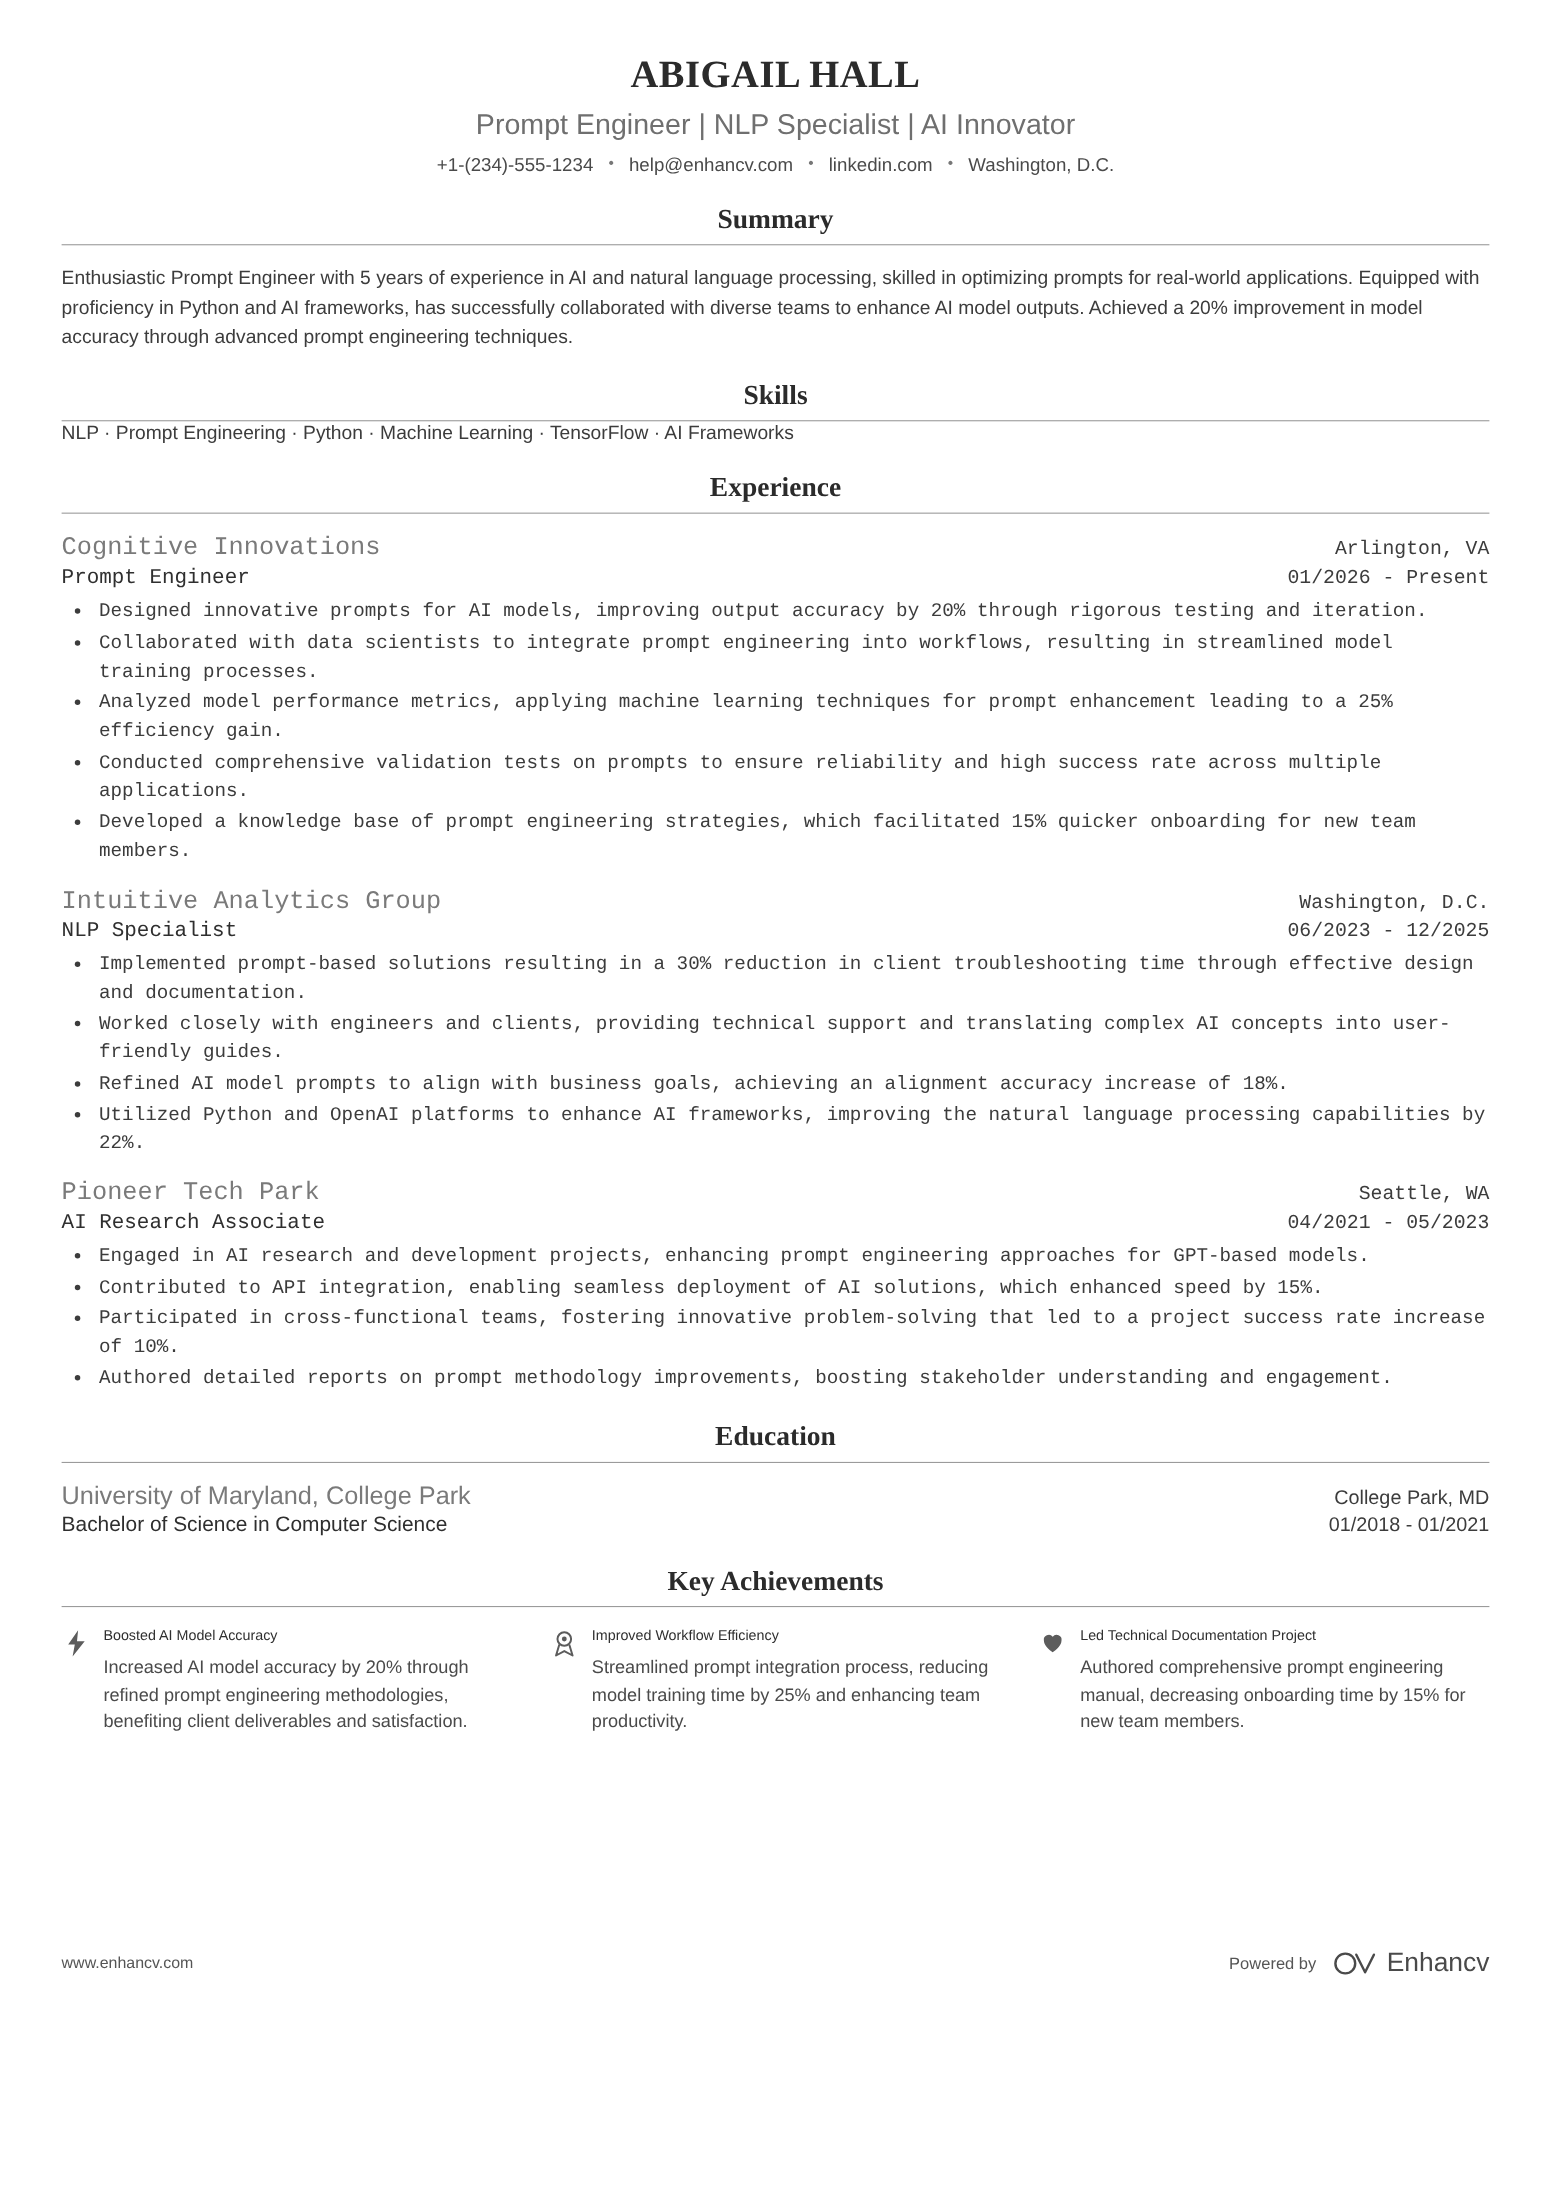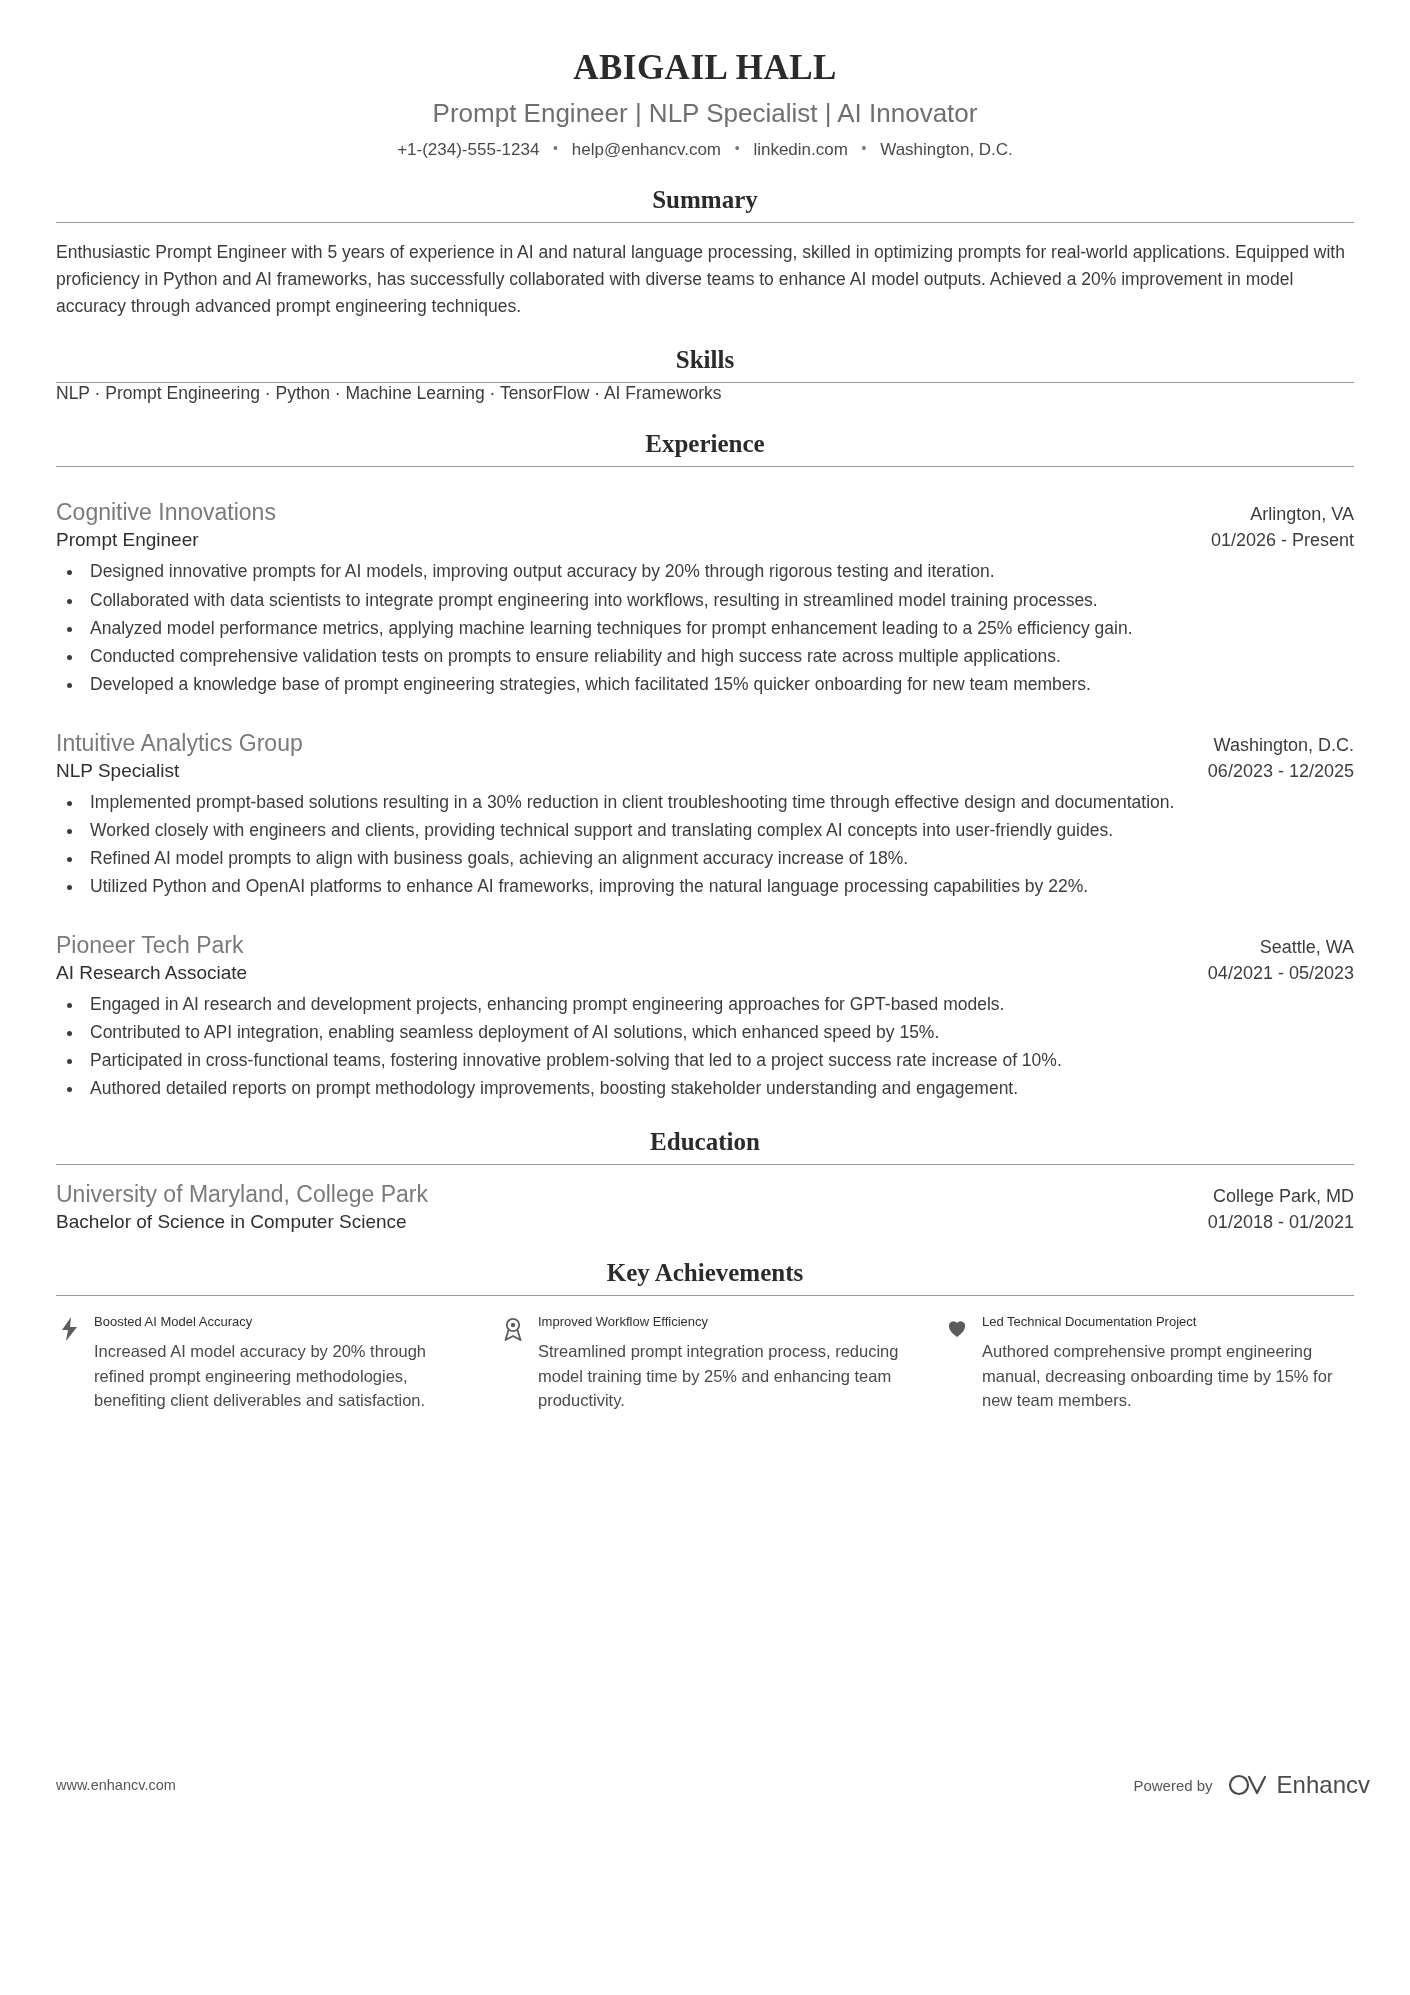--- a/index.html
+++ b/index.html
@@ -75,21 +75,21 @@
     margin-top: 16px;
   }
 
   
   .skills-line {
     font-size: 17.5px;
     color: #3c3c3c;
   }
 
   
-  .exp-block { margin-top: 32px; }
+  .exp-block { margin-top: 18px; font-family: Liberation Mono, monospace; }
   .exp-row {
     display: flex;
     justify-content: space-between;
     align-items: baseline;
   }
   .exp-company {
     font-size: 23px;
     color: #7a7a7a;
     font-weight: 400;
   }
@@ -159,21 +159,21 @@
     font-size: 16.5px;
     color: #4a4a4a;
     line-height: 1.5;
     margin-top: 9px;
   }
 
   
   .footer {
     position: absolute;
     left: 56px;
-    right: 40px;
+    right: 56px;
     bottom: 38px;
     display: flex;
     justify-content: space-between;
     align-items: center;
   }
   .footer-url {
     font-size: 14.5px;
     color: #555;
   }
   .footer-right {

